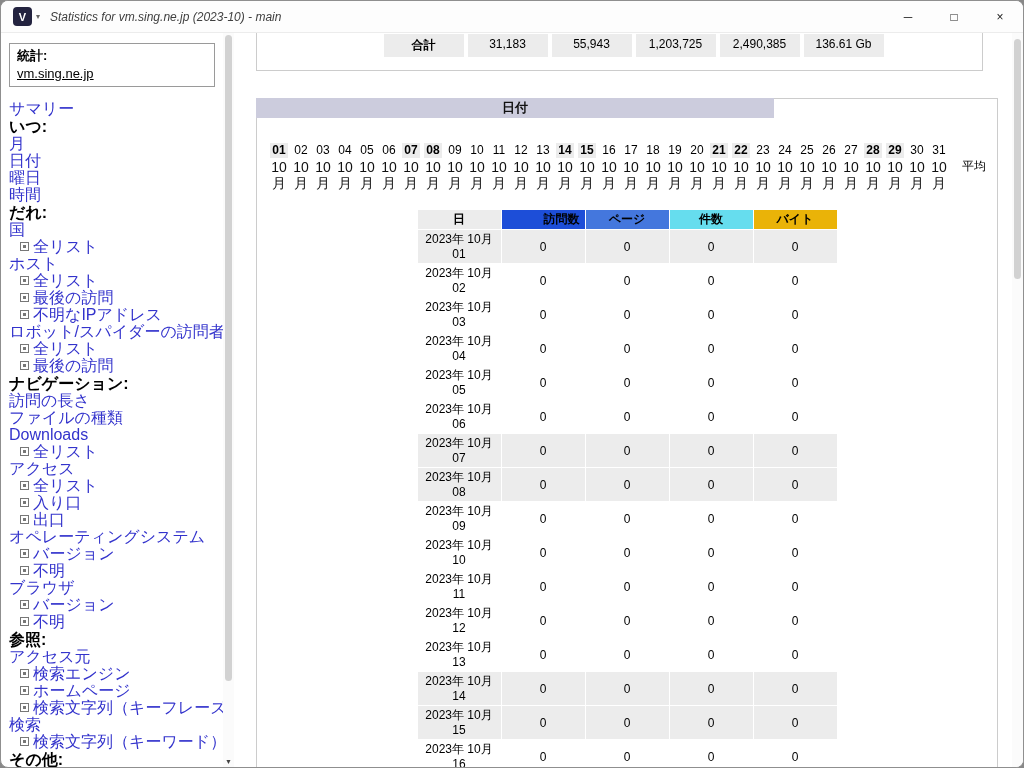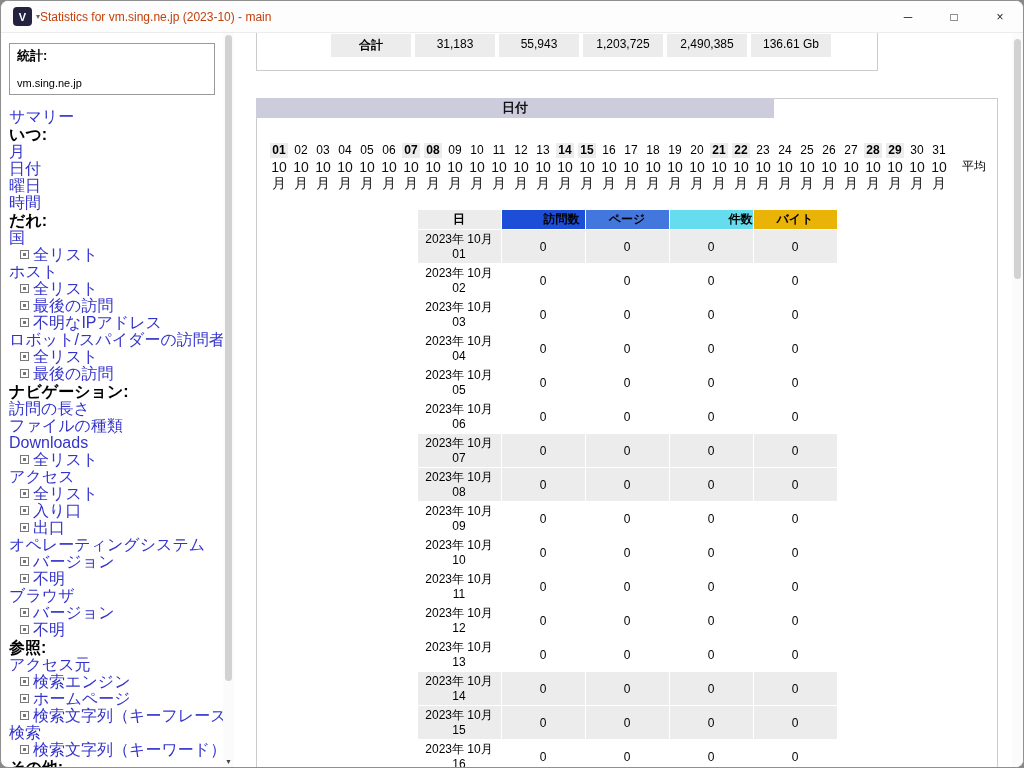--- a/index.html
+++ b/index.html
@@ -18,51 +18,51 @@
     height: 32px; flex: 0 0 32px; display: flex; align-items: center;
     background: #fdfdfd; border-bottom: 1px solid #ececec;
   }
   .titlebar-left { display: flex; align-items: center; flex: 1; padding-left: 12px; min-width: 0; }
   .app-icon {
     width: 19px; height: 19px; border-radius: 4px; background: #23233f; color: #fff;
     font-weight: bold; font-size: 11px; display: flex; align-items: center; justify-content: center;
     flex: 0 0 19px;
   }
   .tb-chevron { font-size: 8px; color: #666; margin-left: 4px; }
-  .tb-title { font-size: 12px; color: #c2410c; white-space: nowrap; }
+  .tb-title { font-size: 12px; color: #404040; margin-left: 10px; white-space: nowrap; font-style: italic; }
   .tb-buttons { display: flex; height: 100%; }
   .tb-btn {
     width: 46px; height: 100%; display: flex; align-items: center; justify-content: center;
     font-size: 12px; color: #222; background: transparent; border: none; cursor: default;
   }
   
   .content { flex: 1; display: flex; min-height: 0; }
   .sidebar { width: 222px; flex: 0 0 222px; padding: 10px 0 0 8px; overflow: hidden; }
   .stats-box { width: 206px; border: 1px solid #9a9a9a; padding: 3px 7px 5px; margin-bottom: 13px; }
   .stats-label { font-weight: bold; font-size: 13px; display: block; }
-  .site-name { font-size: 11px; display: block; margin-top: 12px; }
+  .site-name { font-size: 13px; display: block; margin-top: 1px; text-decoration: underline; }
   .nav-item { font-size: 16px; line-height: 17px; white-space: nowrap; }
   .nav-item.header { font-weight: bold; color: #000; margin-top: 1px; }
   .nav-item.link { color: #3333cc; cursor: pointer; }
   .nav-item.sublink { color: #3333cc; cursor: pointer; padding-left: 11px; display: flex; align-items: center; }
   .sq-icon {
     width: 9px; height: 9px; border: 1px solid #777; background: #fff;
     display: inline-block; position: relative; flex: 0 0 9px; margin-right: 4px;
   }
   .sq-icon::after { content: ""; position: absolute; left: 2px; top: 2px; width: 3px; height: 3px; background: #777; }
   
   .v-scrollbar { width: 11px; flex: 0 0 11px; background: #fbfbfb; position: relative; }
   .v-scrollbar .thumb { position: absolute; left: 2px; right: 2px; background: #d2d2d2; border-radius: 5px; }
   .sidebar-sb .thumb { top: 2px; height: 88%; }
   .main-sb .thumb { top: 6px; height: 240px; }
   .sb-arrow { position: absolute; bottom: 2px; left: 0; right: 0; text-align: center; font-size: 7px; color: #444; }
   
   .main { flex: 1; min-width: 0; overflow: hidden; padding-left: 22px; background: #fff; }
   .summary-box {
-    width: 622px; height: 38px; border: 1px solid #cccccc; border-top: none;
+    width: 727px; height: 38px; border: 1px solid #cccccc; border-top: none;
     display: flex; justify-content: center; align-items: flex-start; padding-top: 1px; padding-left: 28px;
   }
   .totals-row { display: flex; gap: 4px; }
   .t-cell {
     background: #ececec; font-size: 12px; padding: 3px 10px; min-width: 80px;
     text-align: center; white-space: nowrap;
   }
   .t-cell.label { font-weight: bold; }
   .date-box { width: 742px; margin-top: 27px; border: 1px solid #cccccc; min-height: 720px; }
   .date-title {
@@ -256,21 +256,21 @@
             <div class="day-cell"><span class="day-num">30</span><span class="day-month">10月</span></div>
             <div class="day-cell"><span class="day-num">31</span><span class="day-month">10月</span></div>
             <div class="avg-label">平均</div>
           </div>
         <table class="data-table">
           <thead>
               <tr id="dt-head">
                 <th style="background: rgb(236, 236, 236);">日</th>
                 <th style="background: #1d4ed8; padding-left: 37px;">訪問数</th>
                 <th style="background: rgb(68, 119, 221); margin-left: 16px;">ページ</th>
-                <th style="background: rgb(102, 221, 238); text-align: right;">件数</th>
+                <th style="background: rgb(102, 221, 238);">件数</th>
                 <th style="background: #eab308;">バイト</th>
               </tr>
             </thead>
           <tbody id="dt-body">
               <tr class="weekend">
                 <td class="date-cell">2023年 10月<br>01</td>
                 <td>0</td>
                 <td>0</td>
                 <td>0</td>
                 <td>0</td>

